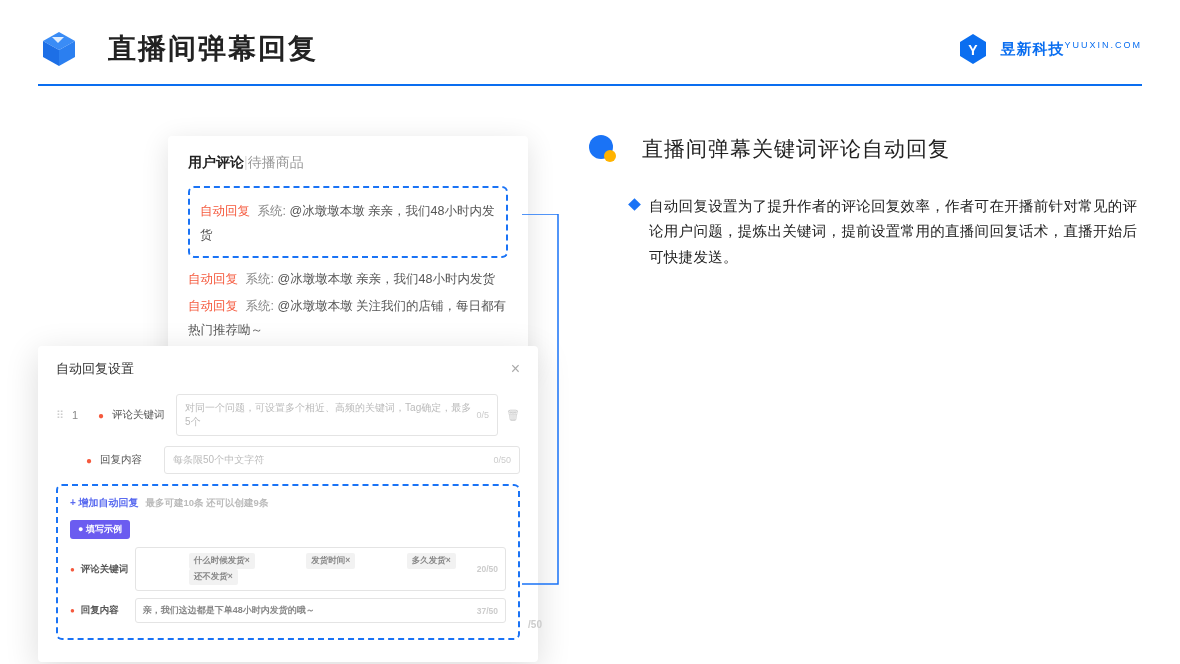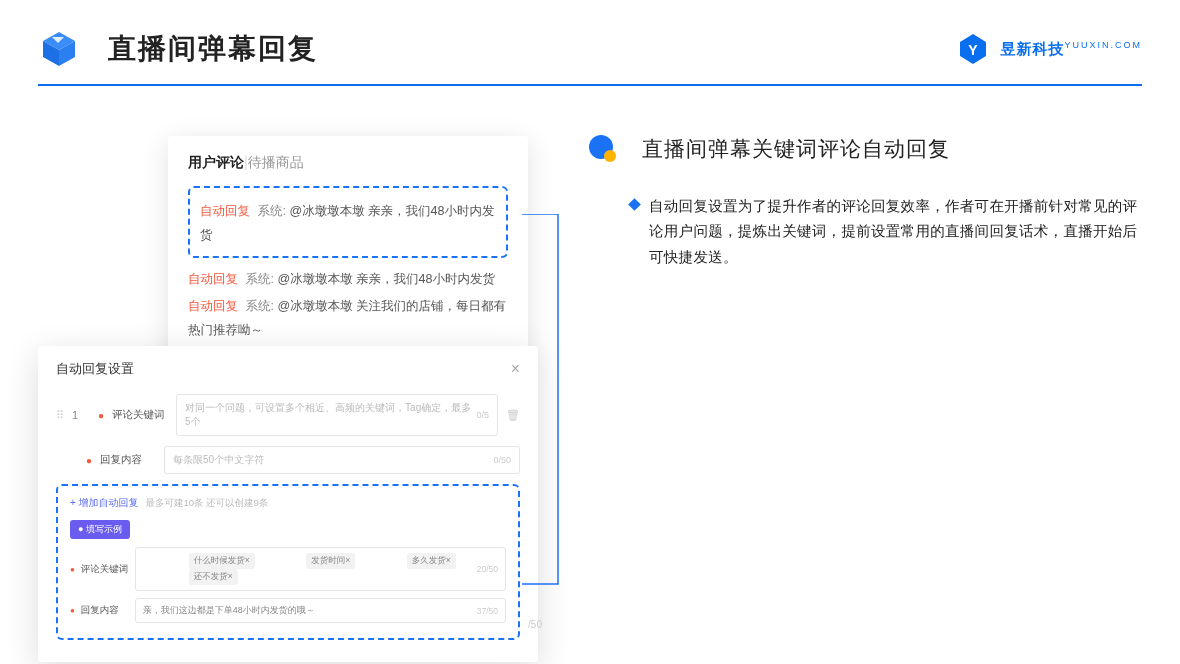--- a/index.html
+++ b/index.html
@@ -36,21 +36,21 @@
 .close-x { font-size: 16px; color: #aaa; cursor: pointer; }
 .form-row { display: flex; align-items: center; font-size: 11px; color: #666; margin-bottom: 10px; gap: 8px; }
 .row-idx { width: 18px; color: #888; font-size: 11px; }
 .req-dot { color: #f5593d; font-size: 10px; }
 .form-label { width: 56px; color: #555; font-size: 10.5px; }
 .form-input { flex: 1; border: 1px solid #e4e4e4; border-radius: 3px; padding: 6px 8px; font-size: 10px; color: #bbb; display: flex; justify-content: space-between; align-items: center; background: #fff; }
 .input-ph { color: #bbb; }
 .input-count { color: #ccc; font-size: 9px; }
 .trash { color: #ccc; font-size: 11px; }
 
-.example-block { border: 2px dashed #1a73f6; border-radius: 6px; padding: 10px 12px 8px; margin-top: 10px; position: relative; }
+.example-block { border: 2px dashed #1a73f6; border-radius: 6px; padding: 10px 12px 8px; margin-top: 10px; position: relative; font-weight: bold; }
 .add-link { font-size: 10px; color: #5a6bf0; margin-bottom: 8px; display: block; }
 .add-sub { color: #bbb; font-size: 9.5px; margin-left: 4px; }
 .example-badge { display: inline-block; background: #6b5cf0; color: #fff; font-size: 9px; padding: 3px 8px; border-radius: 3px; margin-bottom: 8px; }
 .ex-row { display: flex; align-items: center; font-size: 9.5px; color: #666; margin-bottom: 7px; gap: 6px; }
 .ex-row .form-label { width: 48px; font-size: 9.5px; }
 .ex-input { flex: 1; border: 1px solid #e4e4e4; border-radius: 3px; padding: 5px 7px; font-size: 9px; color: #999; display: flex; justify-content: space-between; align-items: center; background: #fff; }
 .tag-chip { background: #f2f2f2; color: #888; font-size: 8.5px; padding: 2px 5px; border-radius: 2px; margin-right: 3px; display: inline-block; margin-left: 46px; }
 .ex-val { color: #888; font-size: 9px; }
 .ex-count { color: #ccc; font-size: 8.5px; }
 .floating-count { position: absolute; right: -24px; bottom: 8px; font-size: 10px; color: #ccc; }

